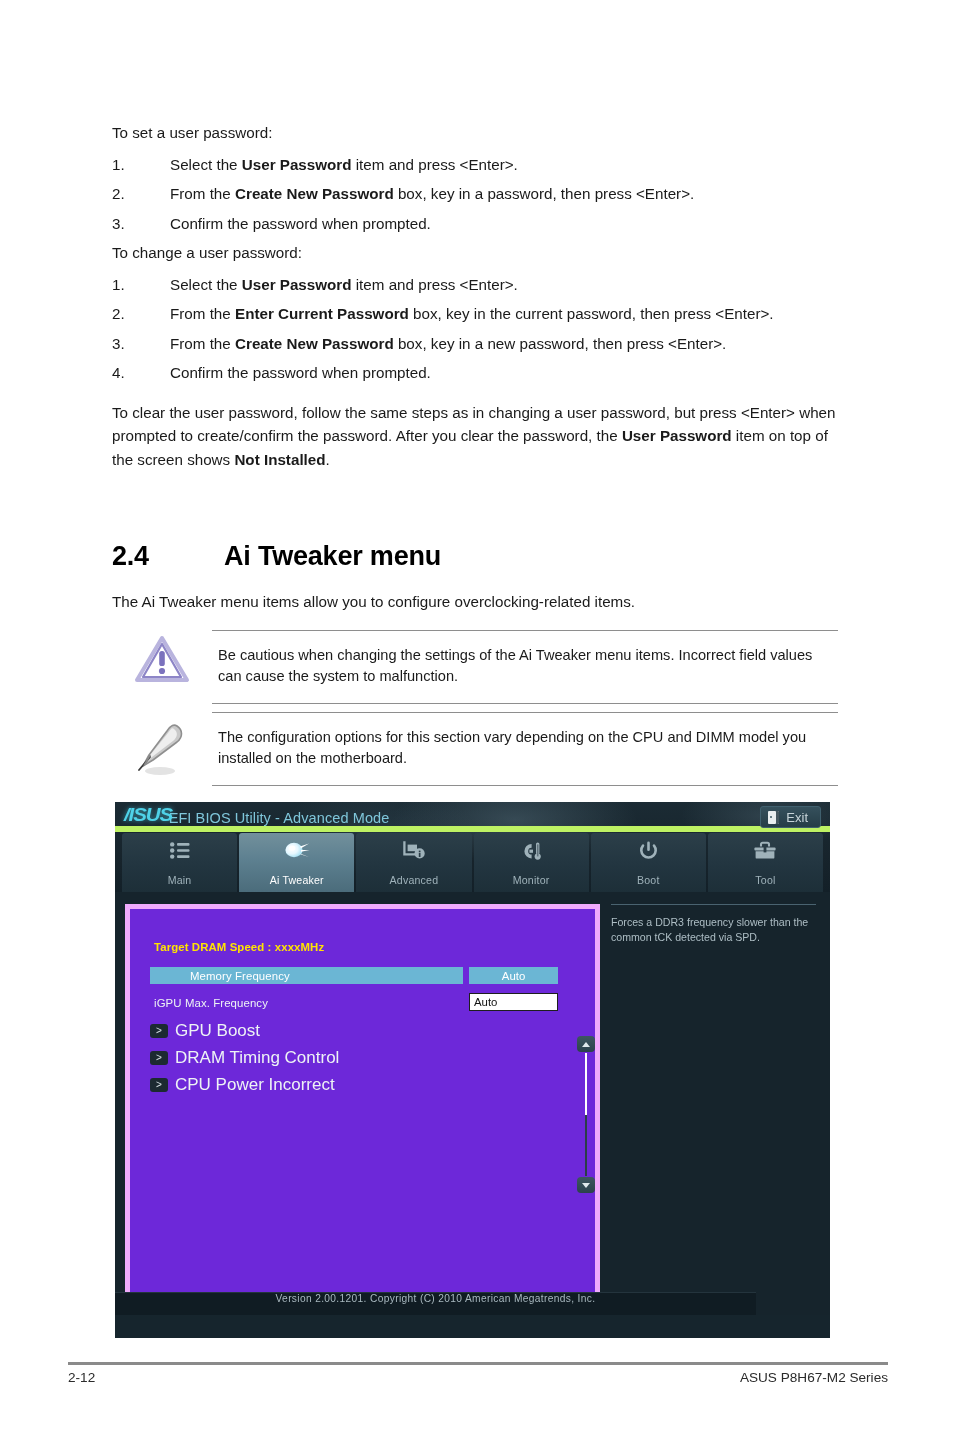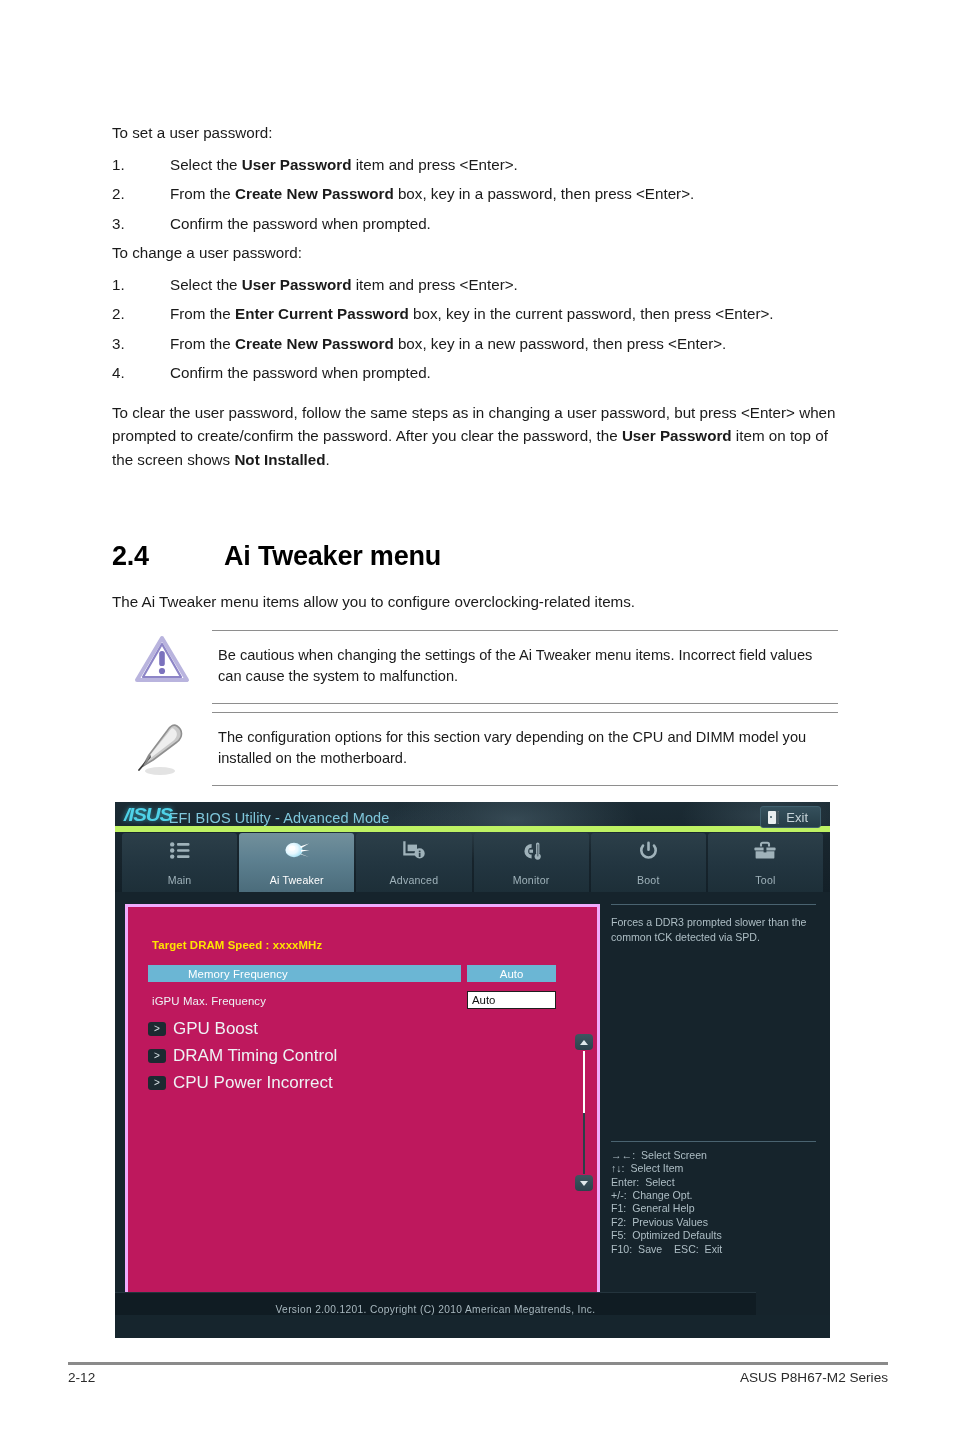--- a/index.html
+++ b/index.html
@@ -229,22 +229,22 @@
   .bios-content {
     position: absolute;
     left: 0; top: 90px; width: 715px; height: 423px;
     background: #16242c;
   }
 
   .left-panel {
     position: absolute;
     left: 10px; top: 12px;
     width: 475px; height: 400px;
-    background: #be185d;
-    border: 3px solid #f0abfc;
+    background: #6d28d9;
+    border: 5px solid #f0abfc;
   }
 
   .dram-speed {
     position: absolute;
     left: 24px; top: 32px;
     font-size: 11.4px;
     color: #ffe400;
     font-weight: bold;
     letter-spacing: 0.1px;
   }
@@ -383,21 +383,21 @@
     line-height: 13.4px;
     color: #aebec5;
     white-space: pre;
   }
 
   .bios-footer {
     position: absolute;
     left: 0; bottom: 0; width: 641px; height: 23px;
     background: #101c23;
     display: flex;
-    align-items: flex-end;
+    align-items: flex-start;
     justify-content: center;
     border-top: 1px solid #24343d;
   }
   .bios-footer-text {
     font-size: 10.2px;
     color: #a8b8bf;
     letter-spacing: 0.35px;
   }
 
   
@@ -643,33 +643,22 @@
         <div class="sb-thumb"></div>
         <div class="sb-btn bottom">
           <span class="sb-tri down"></span>
         </div>
       </div>
 
     </div>
 
     <div class="right-panel">
       <div class="help-rule"></div>
-      <p class="help-text">Forces a DDR3 prompted slower than the common tCK detected via SPD.</p>
-
-      <div class="shortcuts">
-        <div class="help-rule"></div>
-        <div class="shortcut-line">→←:  Select Screen</div>
-        <div class="shortcut-line">↑↓:  Select Item</div>
-        <div class="shortcut-line">Enter:  Select</div>
-        <div class="shortcut-line">+/-:  Change Opt.</div>
-        <div class="shortcut-line">F1:  General Help</div>
-        <div class="shortcut-line">F2:  Previous Values</div>
-        <div class="shortcut-line">F5:  Optimized Defaults</div>
-        <div class="shortcut-line">F10:  Save    ESC:  Exit</div>
-      </div>
+      <p class="help-text">Forces a DDR3 frequency slower than the common tCK detected via SPD.</p>
+
     </div>
 
     <div class="bios-footer">
       <span class="bios-footer-text">Version  2.00.1201.   Copyright  (C)  2010  American  Megatrends,  Inc.</span>
     </div>
 
   </div>
 </div>
 
 <div class="page-footer-rule"></div>

